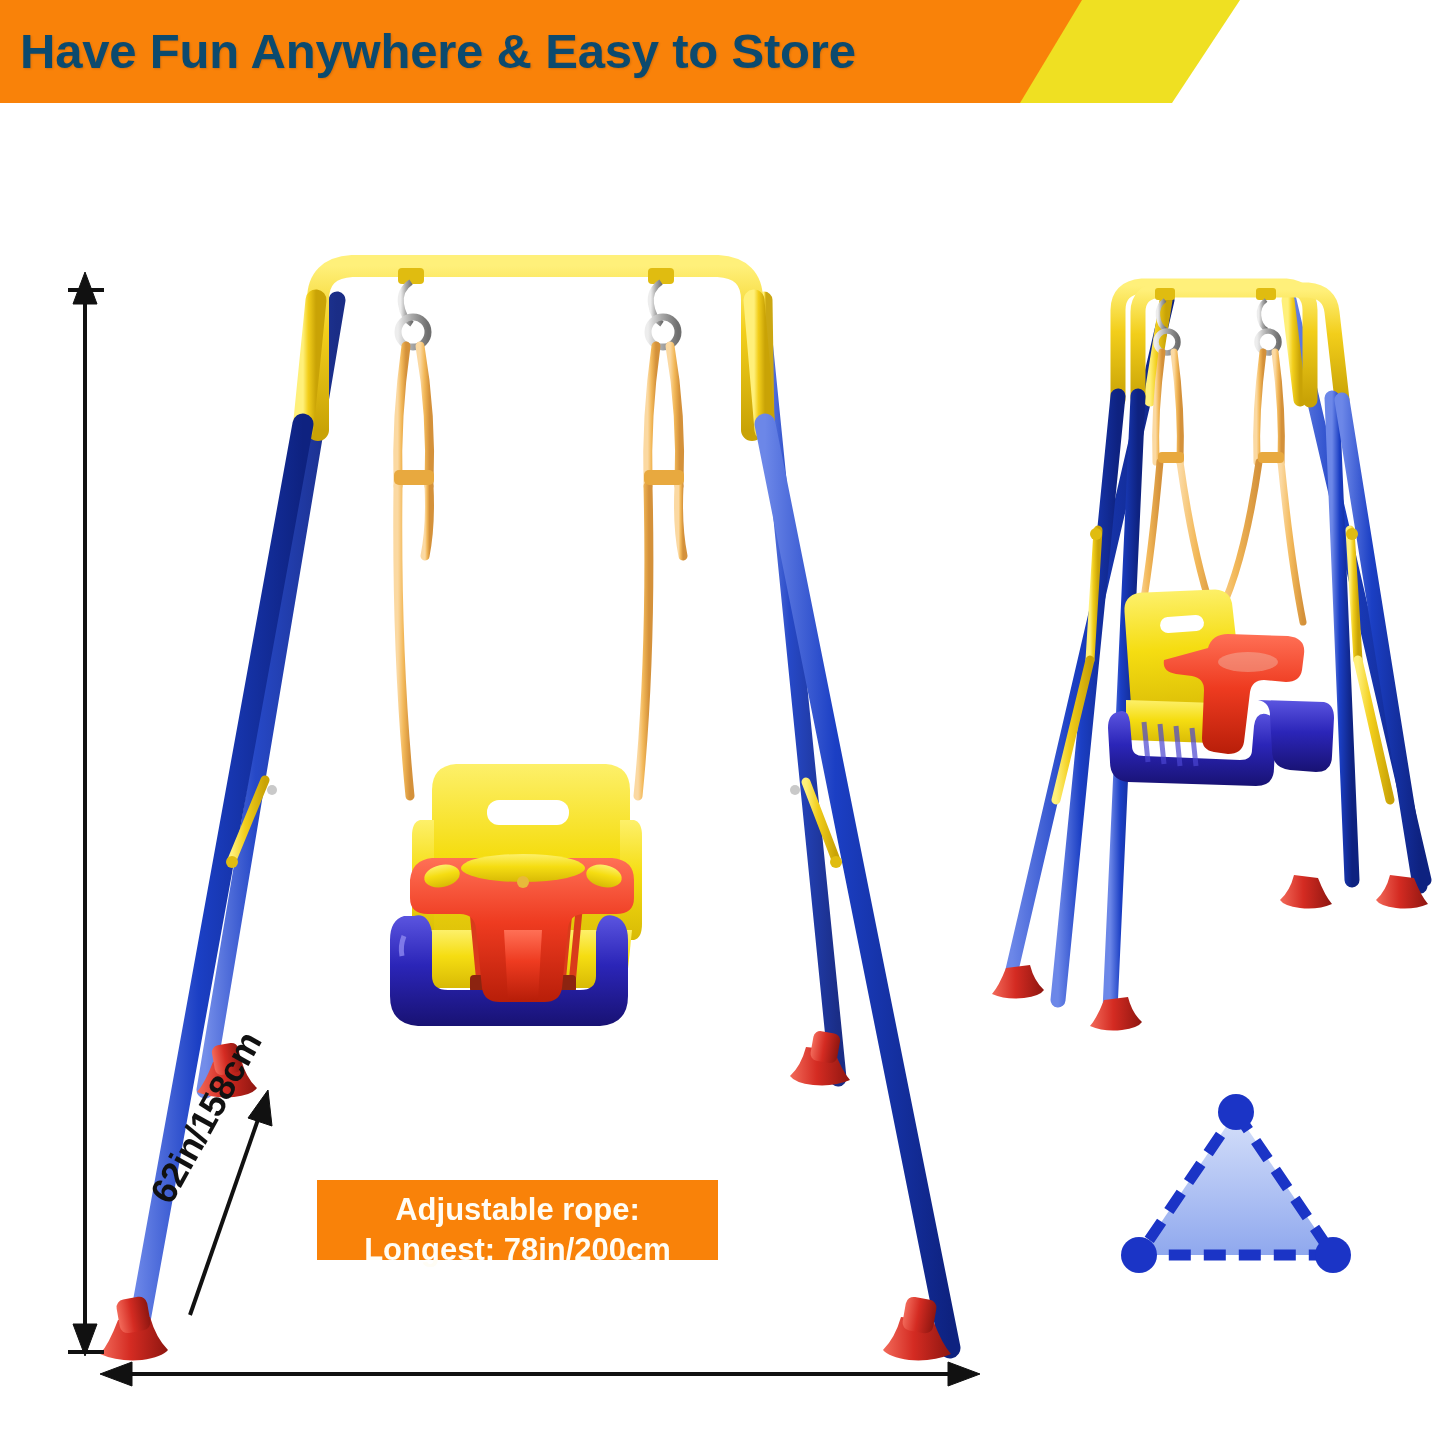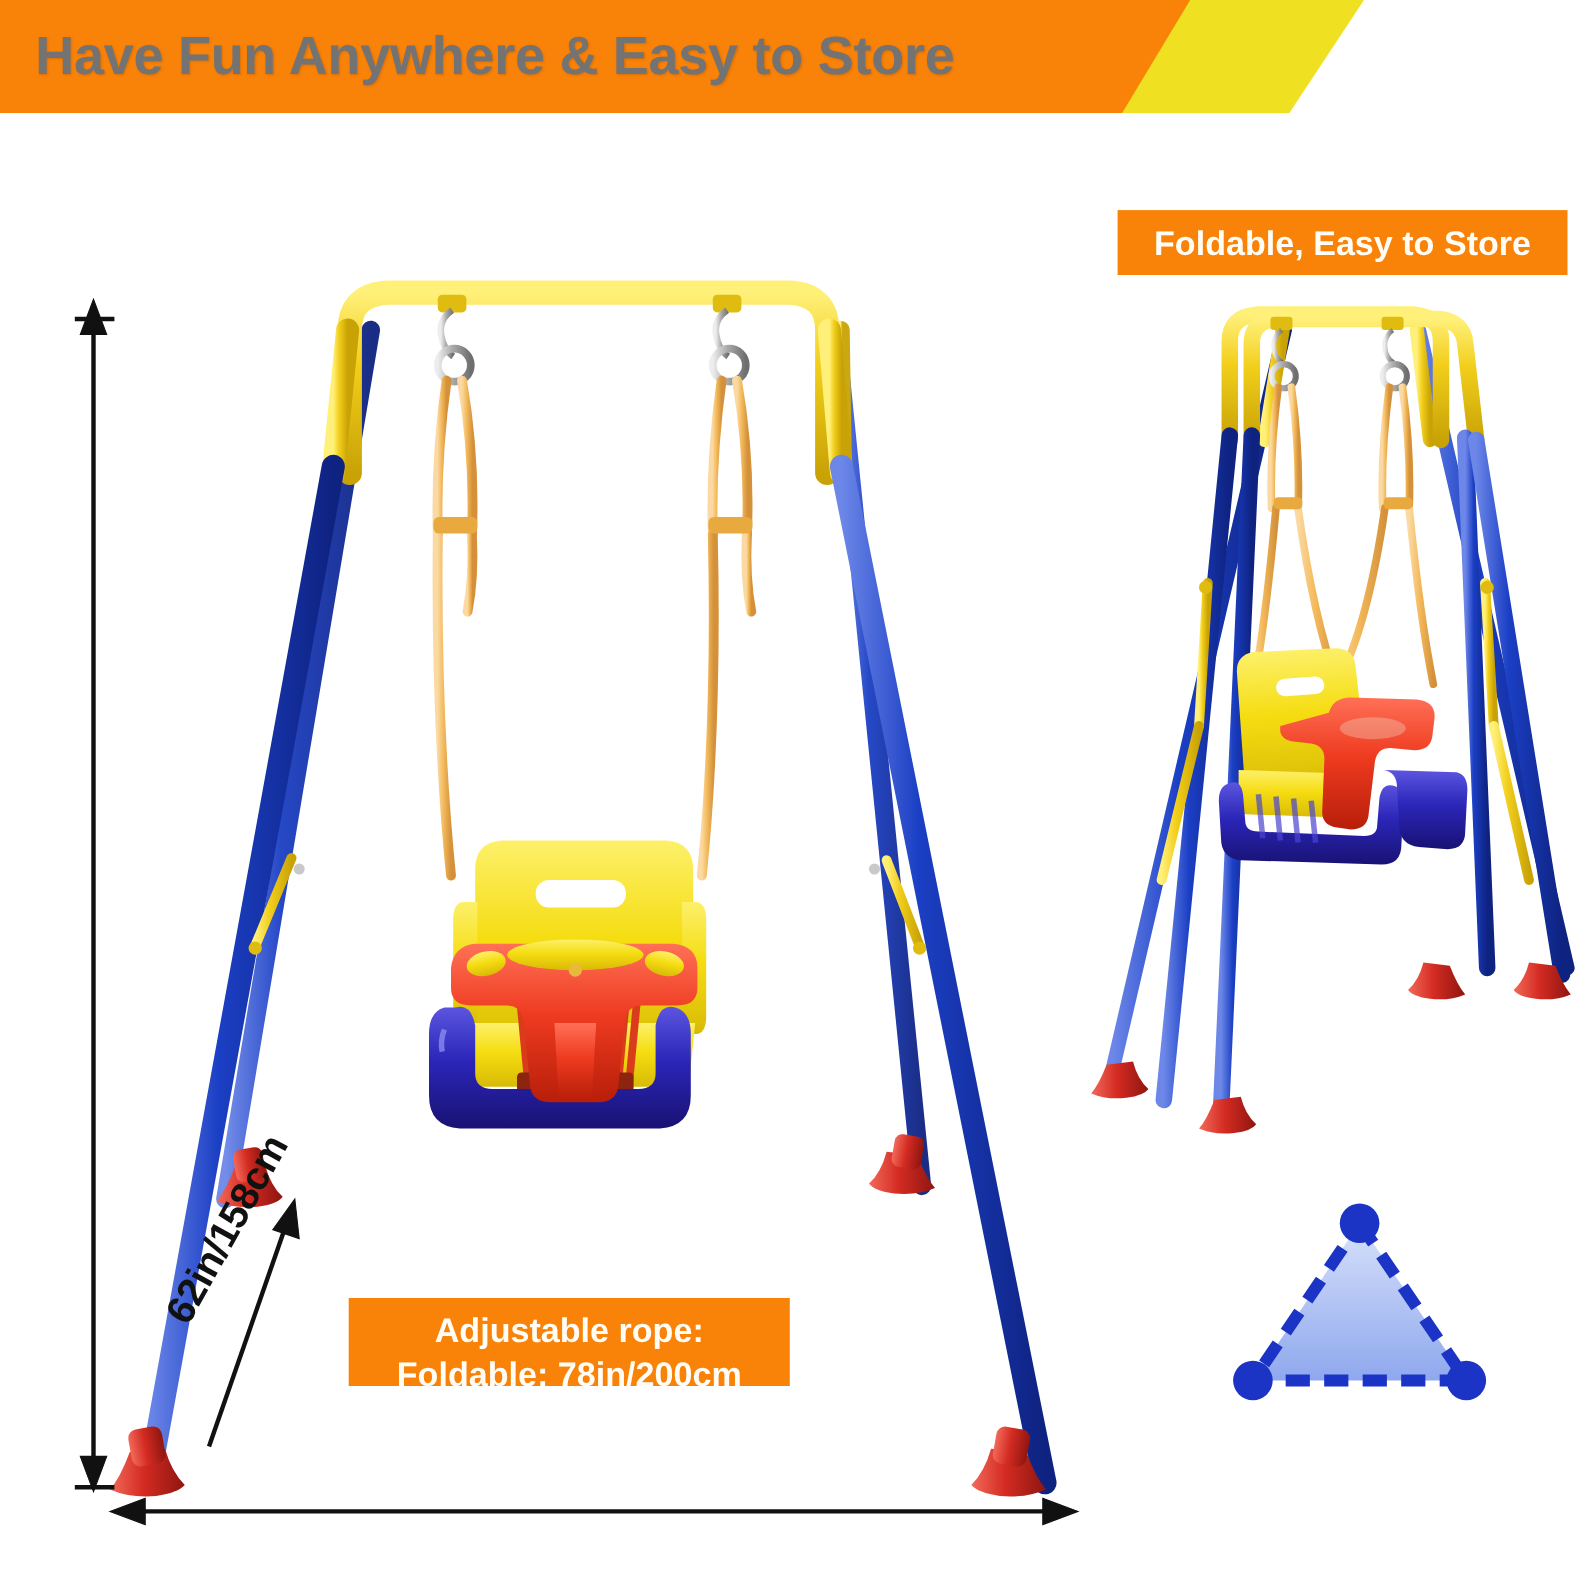--- a/index.html
+++ b/index.html
@@ -37,25 +37,25 @@
   .banner-yellow {
     position: absolute;
     left: 1020px; top: 0;
     width: 220px;
     height: 103px;
     background: #EFE022;
     clip-path: polygon(62px 0, 220px 0, 152px 103px, 0 103px);
   }
   .banner-title {
     position: absolute;
-    left: 32px;
+    left: 20px;
     top: 23px;
     font-size: 49px;
     font-weight: bold;
-    color: #737373;
+    color: #0c4a6e;
     letter-spacing: -0.2px;
     white-space: nowrap;
     text-shadow: 1px 1px 2px rgba(120,60,0,0.25);
   }
 
   
   .callout {
     position: absolute;
     background: #F98209;
     color: #FFFDF5;
@@ -384,27 +384,24 @@
       <circle cx="1139" cy="1255" r="18" fill="#1B34C6"></circle>
     </g>
   </svg>
 
   <div class="banner">
     <div class="banner-orange"></div>
     <div class="banner-yellow"></div>
     <div class="banner-title">Have Fun Anywhere &amp; Easy to Store</div>
   </div>
 
-  <div id="foldable-badge" class="callout">
-    <span class="callout-line">Foldable, Easy to Store</span>
-  </div>
 
   <div id="rope-callout" class="callout">
     <span class="callout-line">Adjustable rope:</span>
-    <span class="callout-line">Foldable: 78in/200cm</span>
+    <span class="callout-line">Longest: 78in/200cm</span>
   </div>
 
 
 
 
   <div id="depth-label" class="dim-label">62in/158cm</div>
 
 </div>
 
 </body></html>

